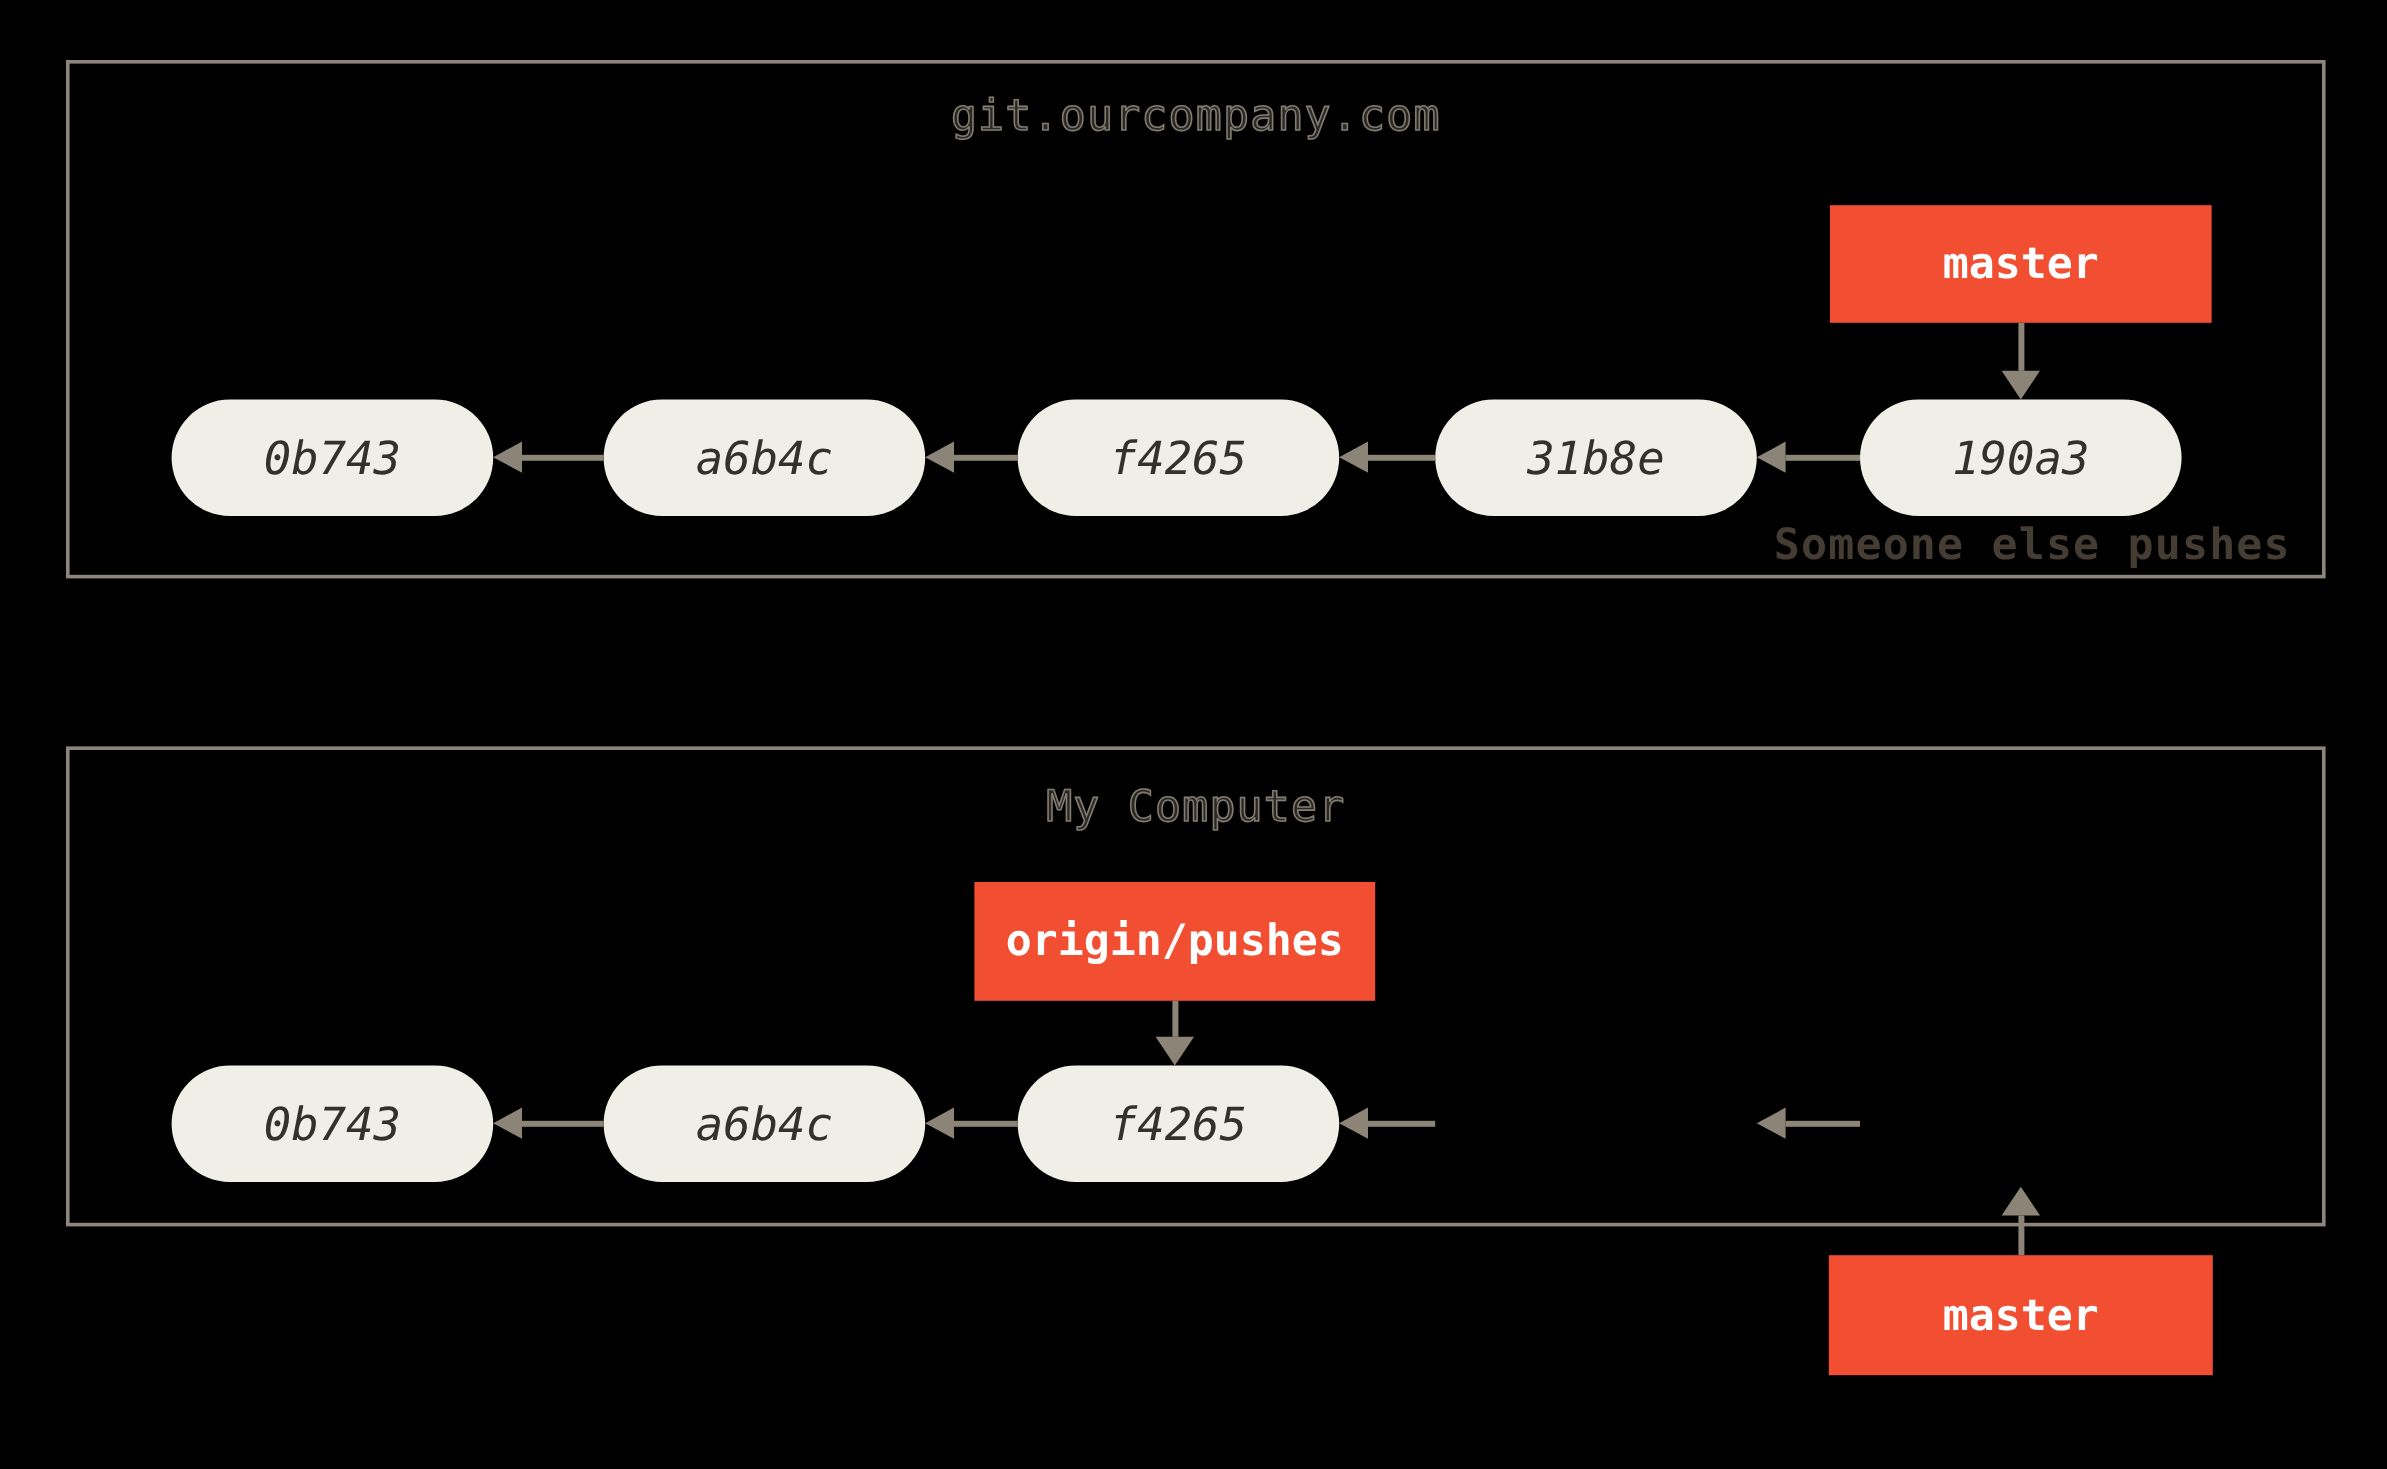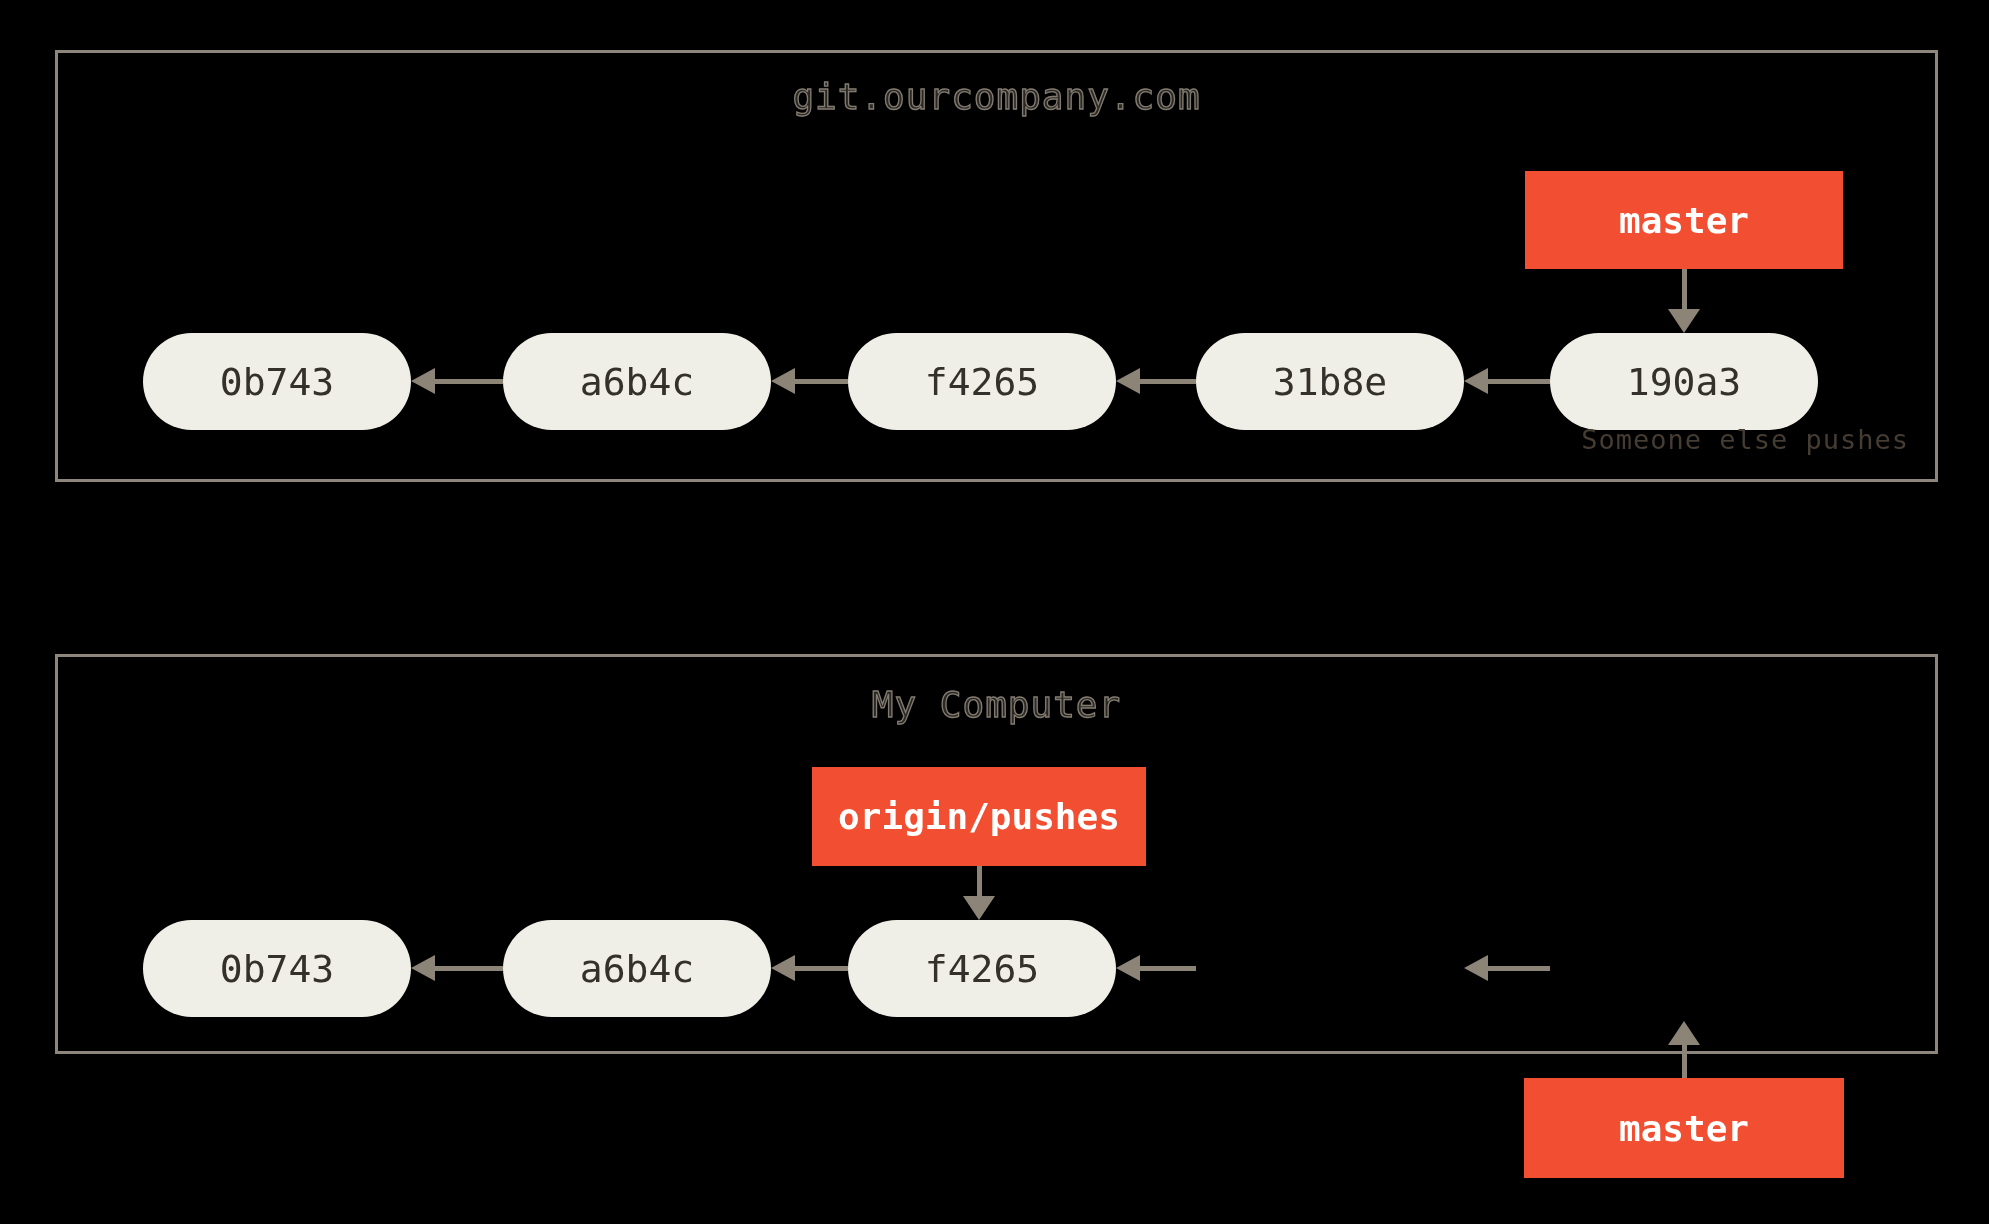--- a/index.html
+++ b/index.html
@@ -19,21 +19,21 @@
     width: 1989px; height: 1224px;
     background: var(--background);
     font-family: "DejaVu Sans Mono", "Liberation Mono", monospace;
     overflow: hidden;
   }
   .panel {
     position: absolute;
     border: 3px solid var(--panel_border);
   }
   #remote-panel { left: 55px; top: 50px;  width: 1883px; height: 432px; }
-  #local-panel  { left: 55px; top: 622px; width: 1883px; height: 400px; margin-top: 32px; }
+  #local-panel  { left: 55px; top: 622px; width: 1883px; height: 400px; }
 
   .panel-title {
     position: absolute; left: 0; right: 0; text-align: center;
     font-size: 36px; line-height: 40px;
     color: var(--title_fill);
     -webkit-text-stroke: 1.3px var(--title_stroke);
     text-shadow: 0 0 1px var(--title_stroke);
     letter-spacing: 1px;
   }
   .branch-label {
@@ -45,20 +45,21 @@
     font-weight: bold;
   }
   .commit {
     position: absolute;
     width: 268px; height: 97px;
     background: var(--node_fill);
     color: var(--node_text);
     border-radius: 48.5px;
     display: flex; align-items: center; justify-content: center;
     font-size: 38px;
+    font-style: italic;
   }
   .h-arrow {
     position: absolute; height: 26px;
     display: flex; align-items: center;
   }
   .tri-left {
     width: 0; height: 0;
     border-top: 13px solid transparent;
     border-bottom: 13px solid transparent;
     border-right: 24px solid var(--arrow);
@@ -75,23 +76,24 @@
     border-right: 16px solid transparent;
     border-top: 24px solid var(--arrow);
   }
   .tri-up {
     width: 0; height: 0;
     border-left: 16px solid transparent;
     border-right: 16px solid transparent;
     border-bottom: 24px solid var(--arrow);
   }
   .caption {
-    position: absolute; right: 26px; bottom: 24px;
-    font-size: 27px; color: var(--caption);
+    position: absolute; right: 26px; bottom: 4px;
+    font-size: 36px; color: var(--caption);
     letter-spacing: 1px;
+    font-weight: bold;
   }
 </style>
 </head>
 <body>
 
 <section class="panel" id="remote-panel">
   <div class="panel-title" style="top:24px">git.ourcompany.com</div>
 
   <div class="branch-label" style="left:1467px; top:118px; width:318px; height:98px">
     <span>master</span>

